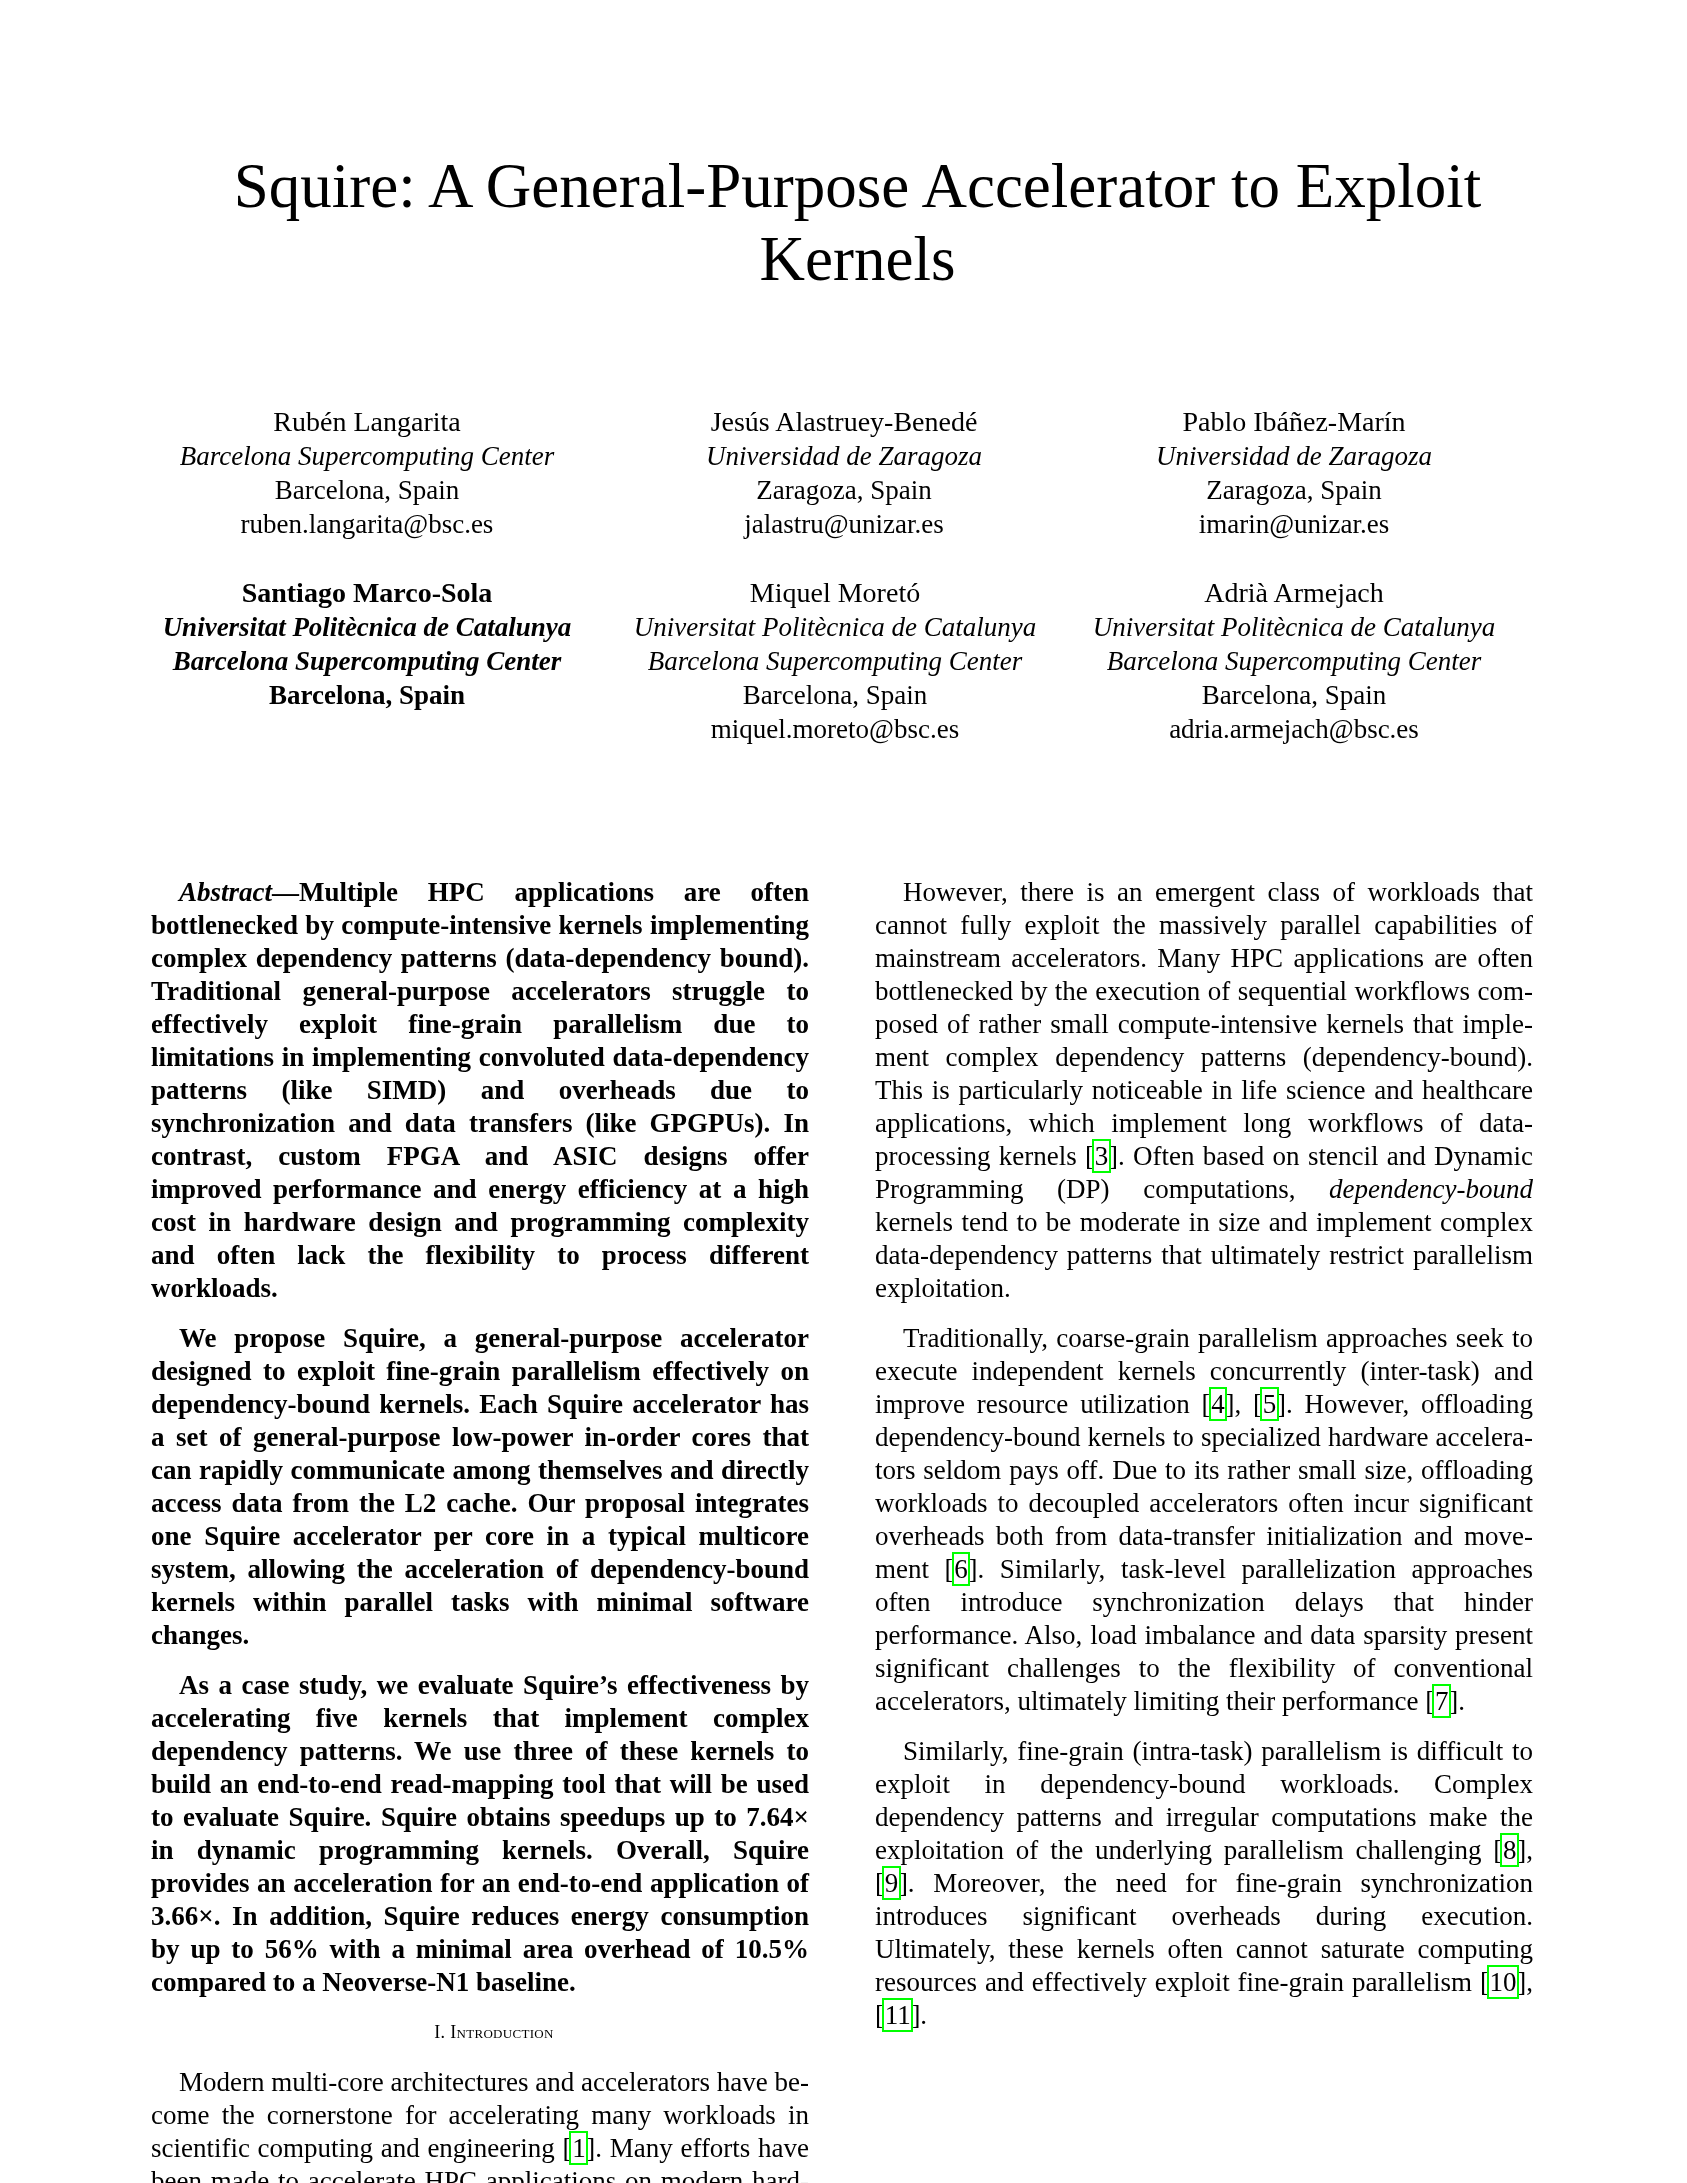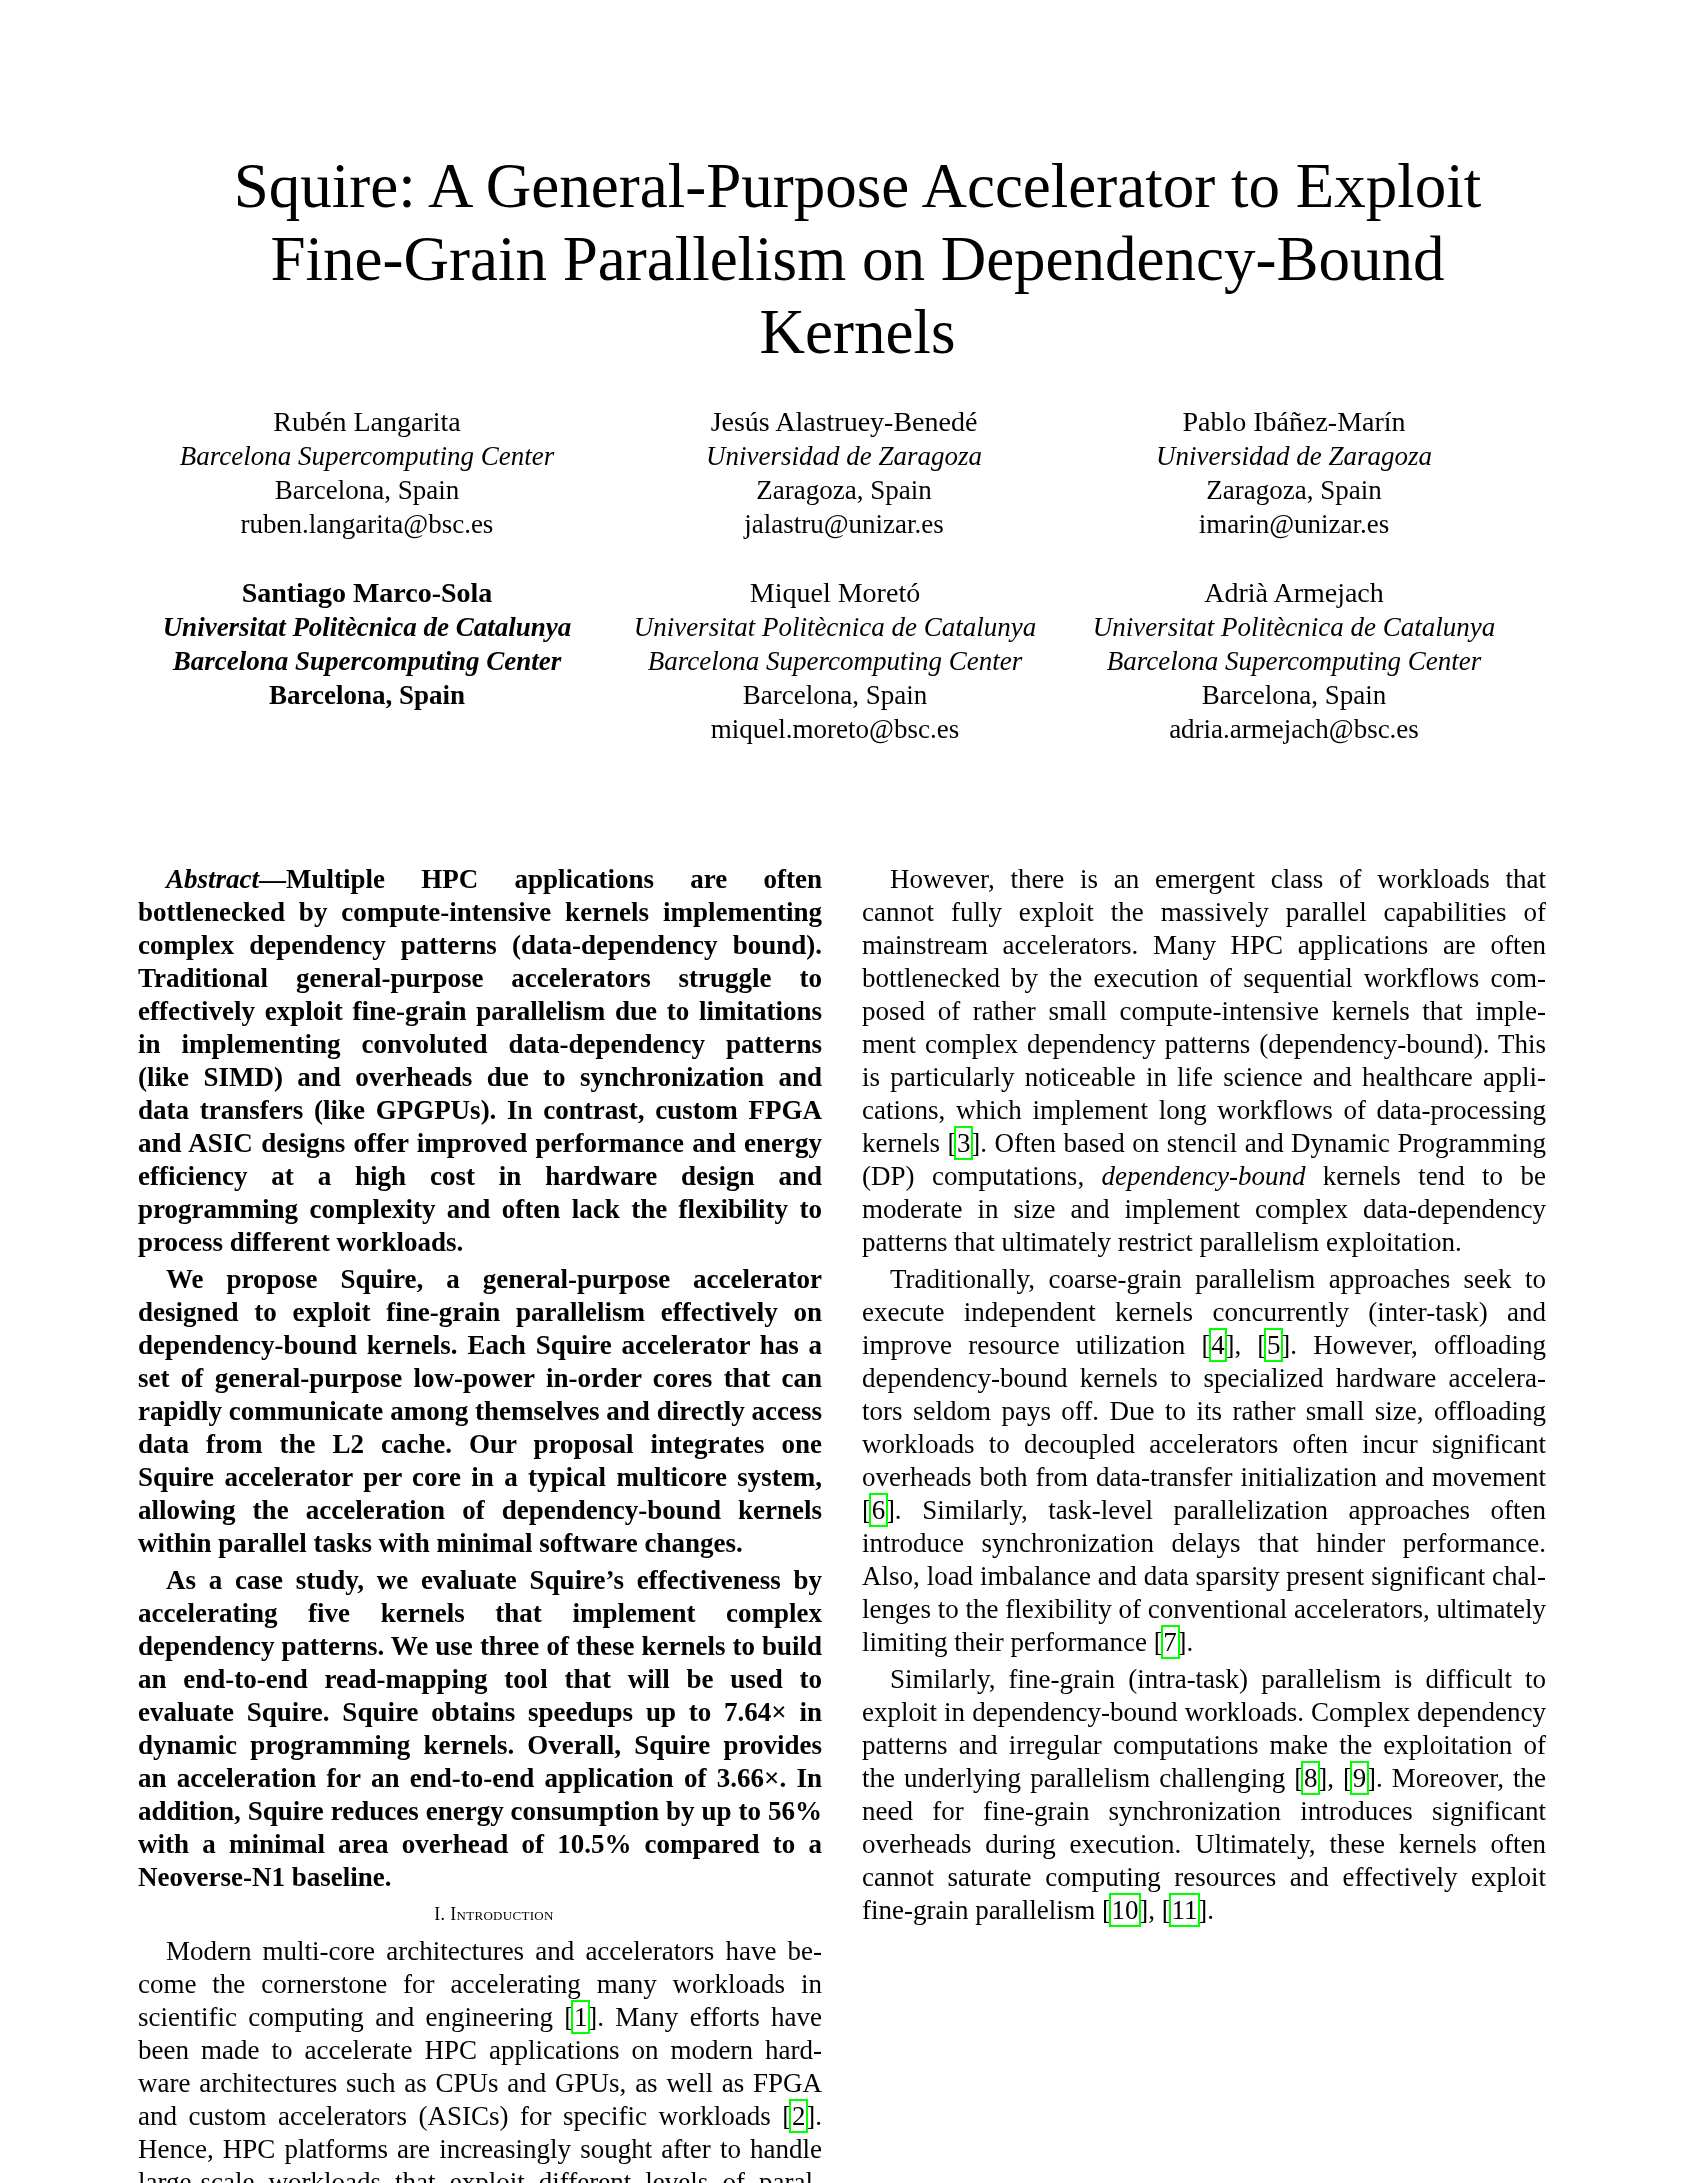--- a/index.html
+++ b/index.html
@@ -21,39 +21,38 @@
   .author .name { font-size: 28px; }
   .author .aff { font-style: italic; }
   .author div { white-space: nowrap; text-align: center; }
 
   .col {
     position: absolute; top: 859px; width: 692px;
     font-size: 27px; line-height: 33px; text-align: justify;
   }
   .col.left { left: 134px; }
   .col.right { left: 858px; }
-  .col p { margin: 4px; text-indent: 28px; hyphens: manual; }
+  .col p { margin: 17px; text-indent: 28px; hyphens: manual; }
   .abstract p { font-weight: bold; }
   .abstract .lead { font-style: italic; }
   .section-heading {
     text-align: center; font-size: 18px; margin: 41px 0 18.5px 0; text-indent: 0;
     font-weight: normal; letter-spacing: 0.3px;
   }
   .section-heading .sc { font-variant: small-caps; }
   .cite {
     outline: 2px solid #00ff00; outline-offset: -0.7px; padding: 0 0.7px;
   }
   em { font-style: italic; }
 </style>
 </head>
 <body>
 
 <h1 class="title">
   <span>Squire: A General-Purpose Accelerator to Exploit</span>
-  <span>Fine-Grain Parallelism on Dependency-Bound</span>
   <span>Kernels</span>
 </h1>
 
 <div class="authors-row" style="top:405px;">
   <div class="author" style="left:367px;">
     <div class="name">Rubén Langarita</div>
     <div class="aff">Barcelona Supercomputing Center</div>
     <div>Barcelona, Spain</div>
     <div>ruben.langarita@bsc.es</div>
   </div>

